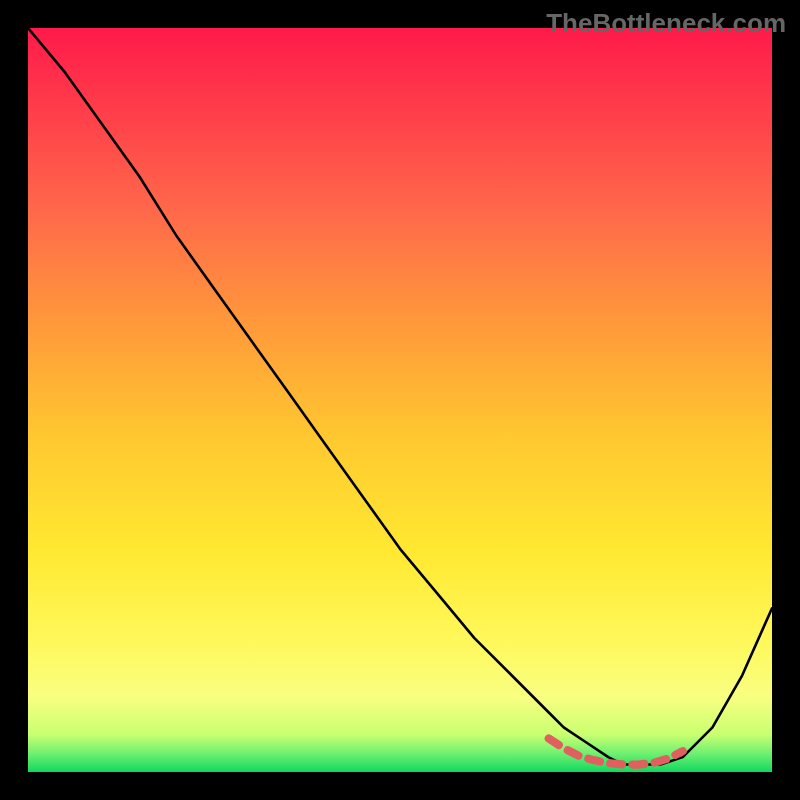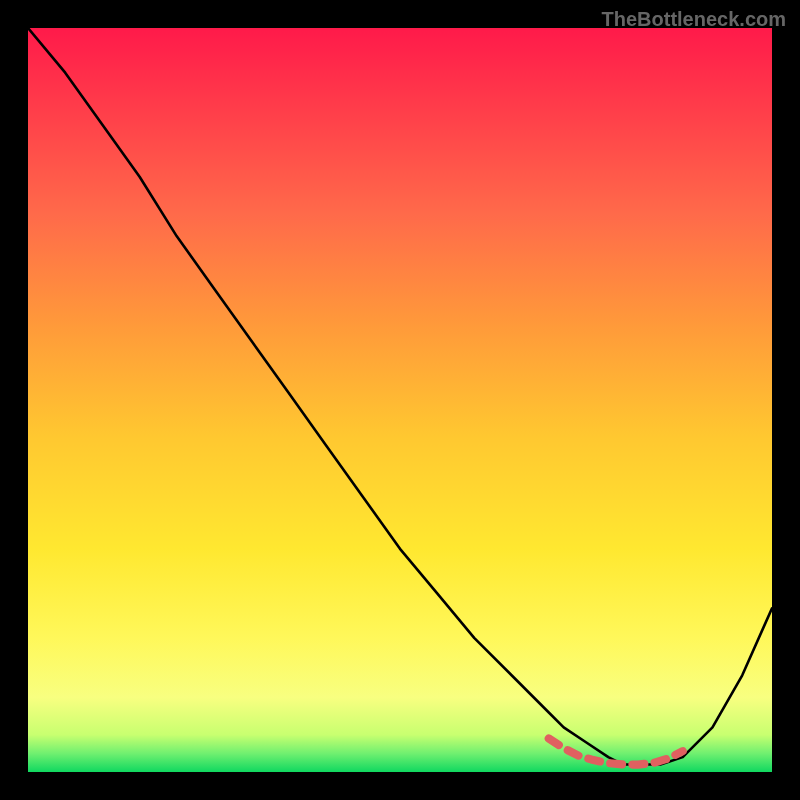--- a/index.html
+++ b/index.html
@@ -1,17 +1,17 @@
 <!DOCTYPE html>
 <html><head>
 <meta charset="utf-8">
 <style>
   * { margin: 0; padding: 0; box-sizing: border-box; }
   body { width: 800px; height: 800px; background: #000; position: relative; font-family: Arial, sans-serif; }
-  .watermark { position: absolute; top: 8px; right: 14px; color: #666; font-size: 20px; font-weight: bold; z-index: 10; margin-left: 14px; }
+  .watermark { position: absolute; top: 8px; right: 14px; color: #666; font-size: 26px; font-weight: bold; z-index: 10; margin-left: 14px; }
   .plot-area { position: absolute; top: 28px; left: 28px; width: 744px; height: 744px; }
   .gradient-bg { position: absolute; inset: 0; }
   svg.curve { position: absolute; inset: 0; width: 100%; height: 100%; }
 </style>
 </head>
 <body>
 
 <div class="watermark">TheBottleneck.com</div>
 
 <div class="plot-area">

